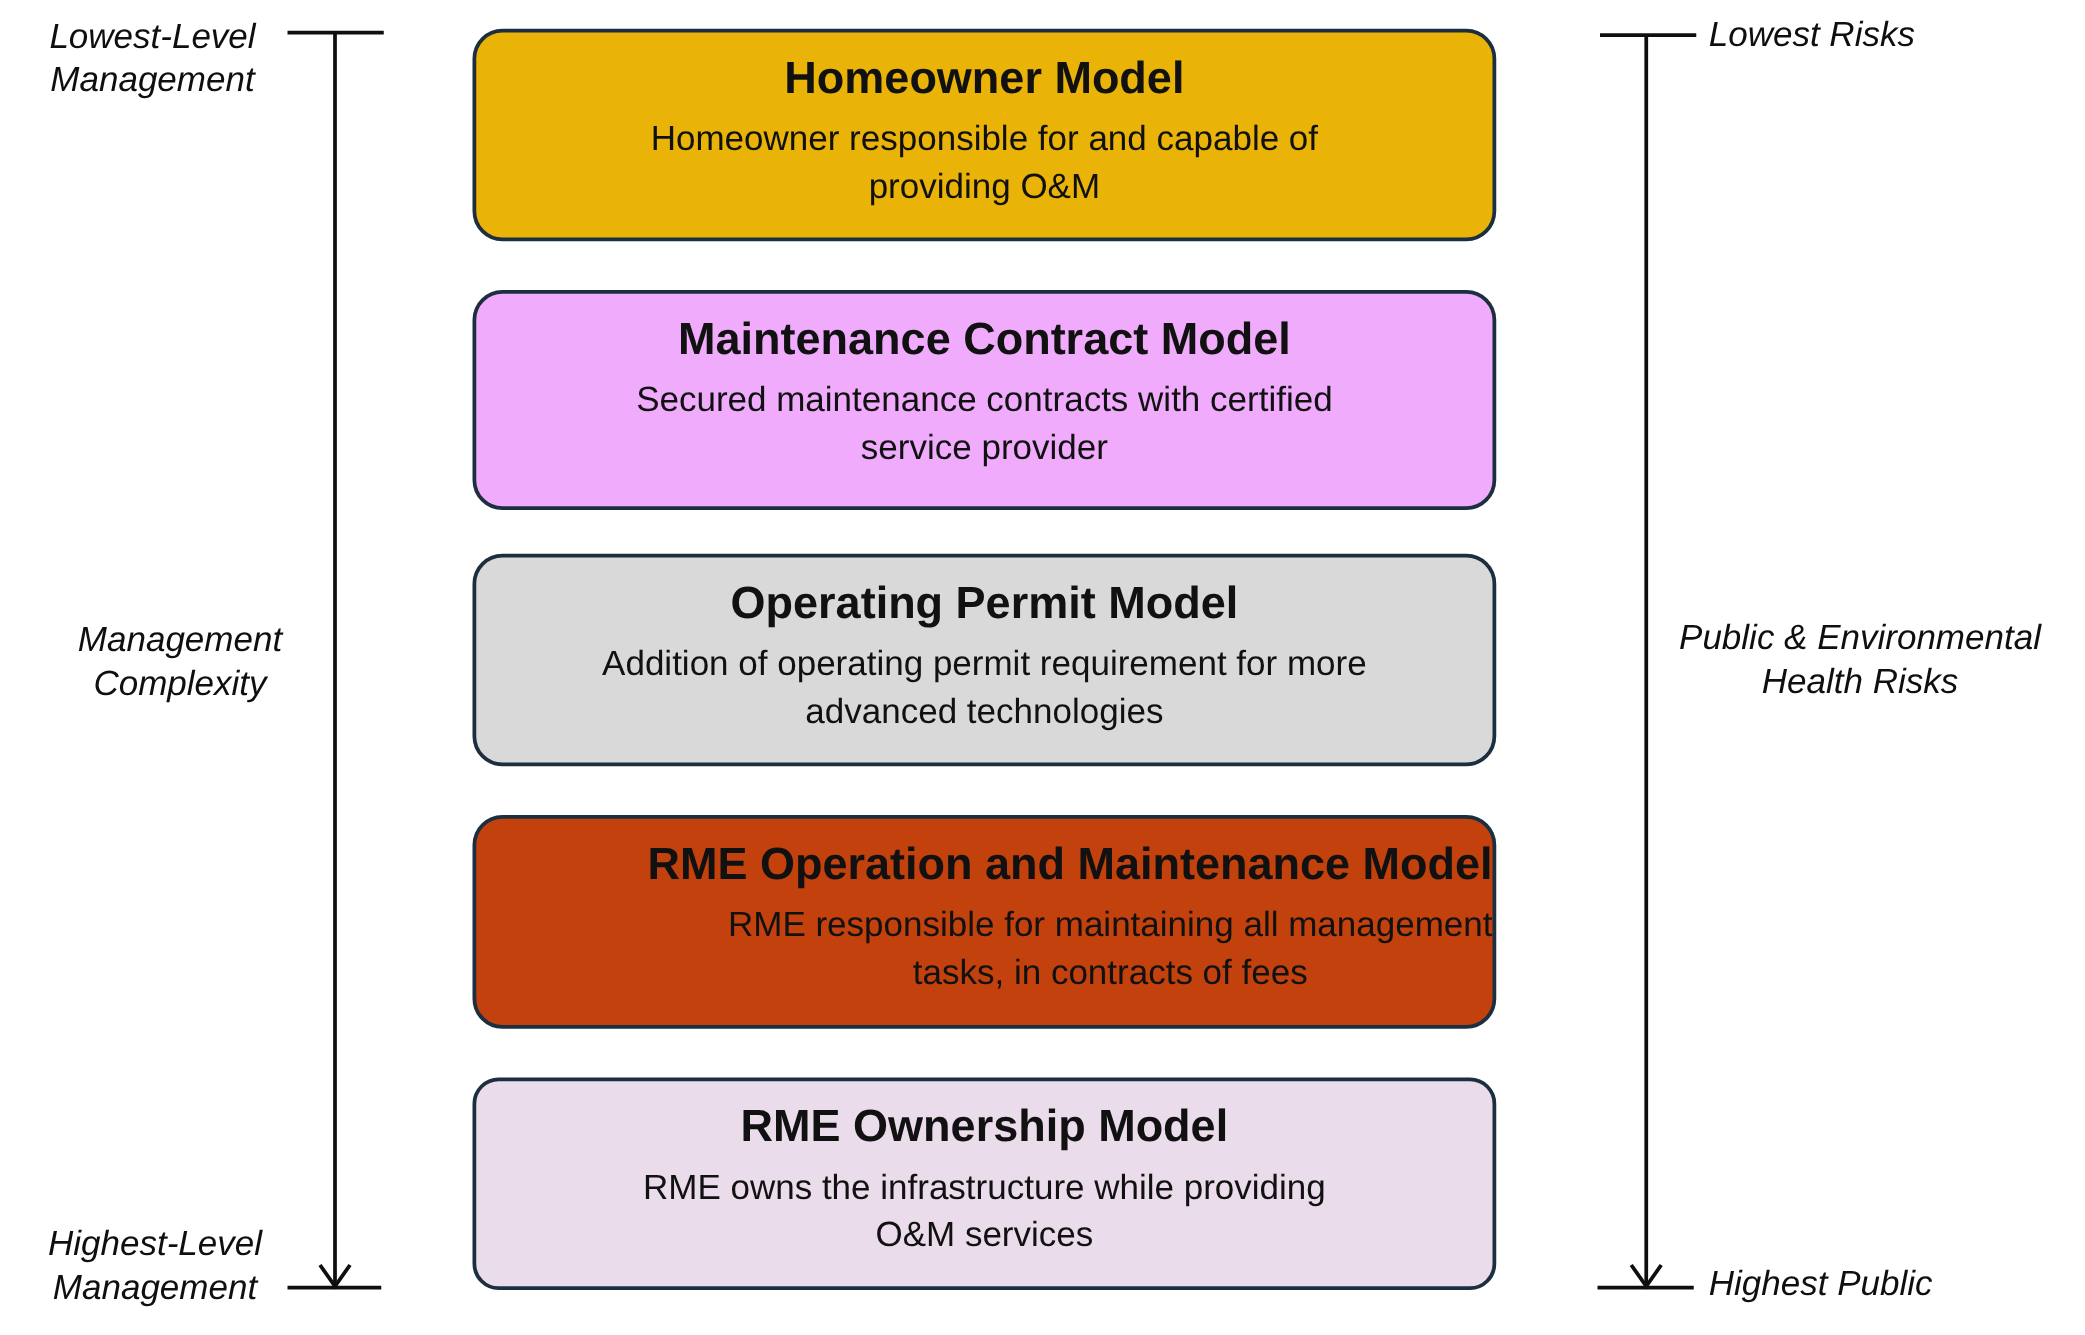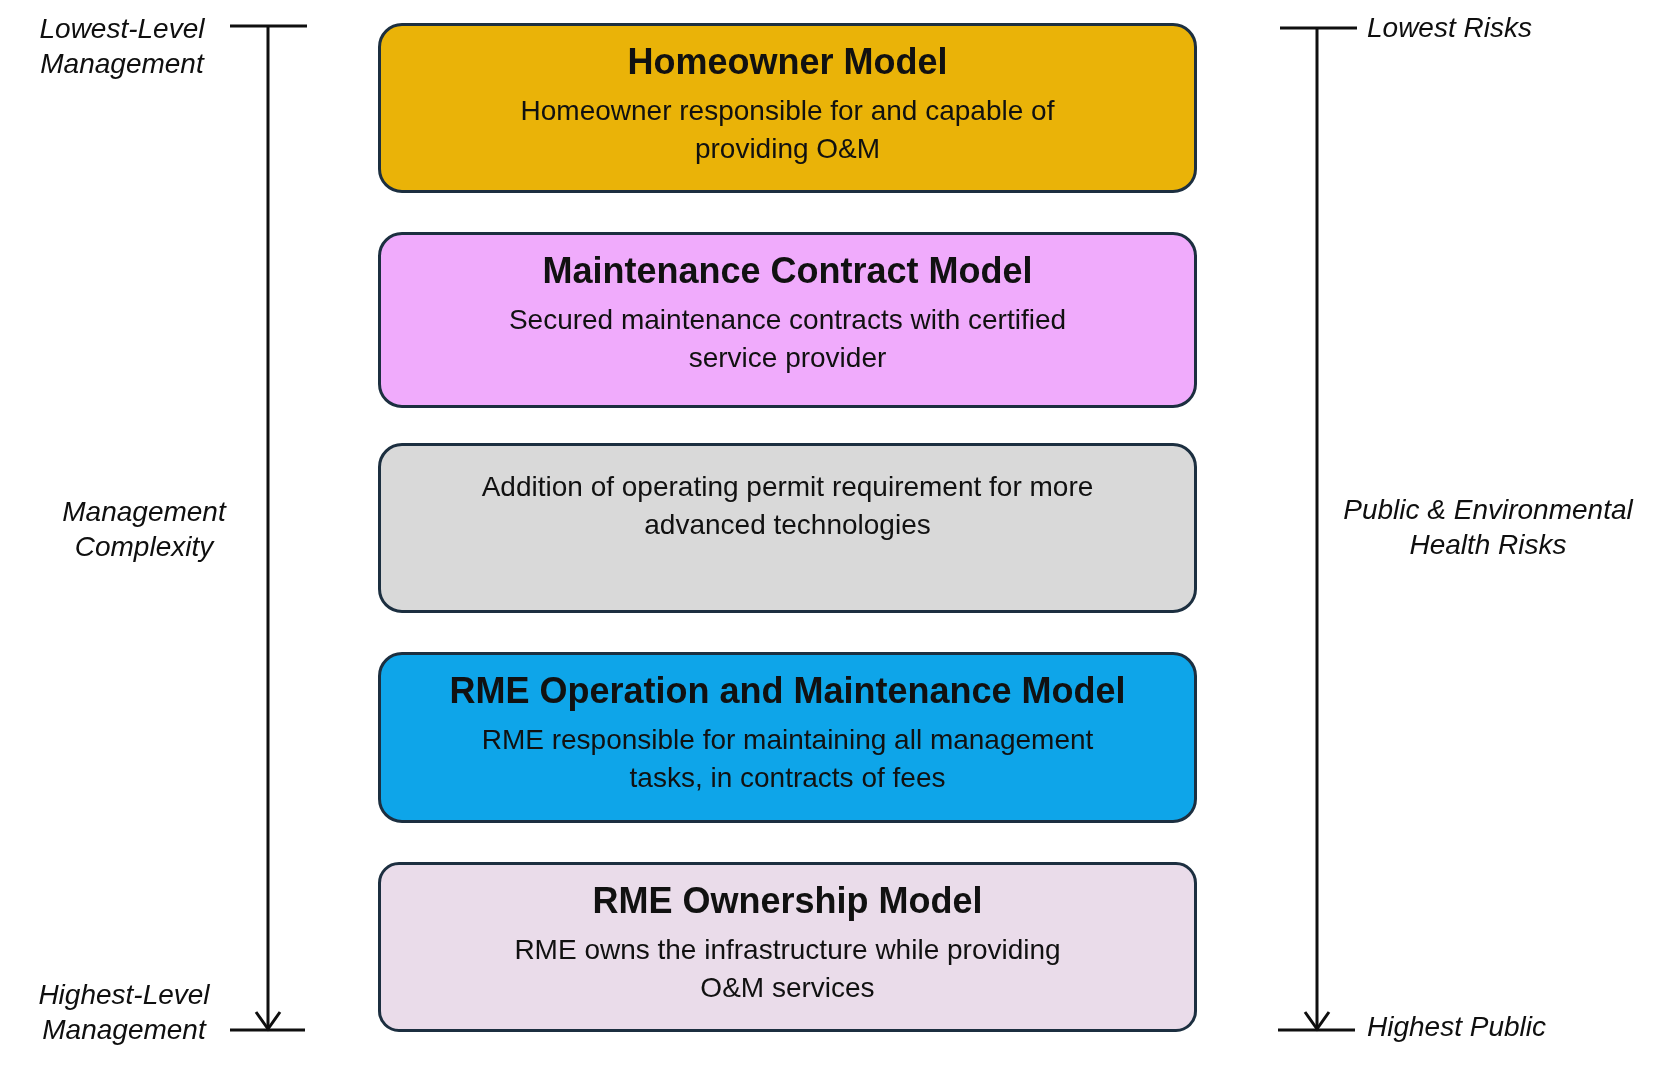--- a/index.html
+++ b/index.html
@@ -116,25 +116,26 @@
 providing O&amp;M</div>
   </div>
 
   <div class="model-box box2" style="background: #f0abfc;">
     <div class="box-title">Maintenance Contract Model</div>
     <div class="box-desc">Secured maintenance contracts with certified
 service provider</div>
   </div>
 
   <div class="model-box box3" style="background: rgb(217, 217, 217);">
+    <div class="box-title">Operating Permit Model</div>
     <div class="box-desc">Addition of operating permit requirement for more
 advanced technologies</div>
   </div>
 
-  <div class="model-box box4" style="background: #0ea5e9;">
+  <div class="model-box box4" style="background: #c2410c; align-items: flex-end;">
     <div class="box-title">RME Operation and Maintenance Model</div>
     <div class="box-desc">RME responsible for maintaining all management
 tasks, in contracts of fees</div>
   </div>
 
   <div class="model-box box5" style="background: rgb(234, 220, 234);">
     <div class="box-title">RME Ownership Model</div>
     <div class="box-desc">RME owns the infrastructure while providing
 O&amp;M services</div>
   </div>

